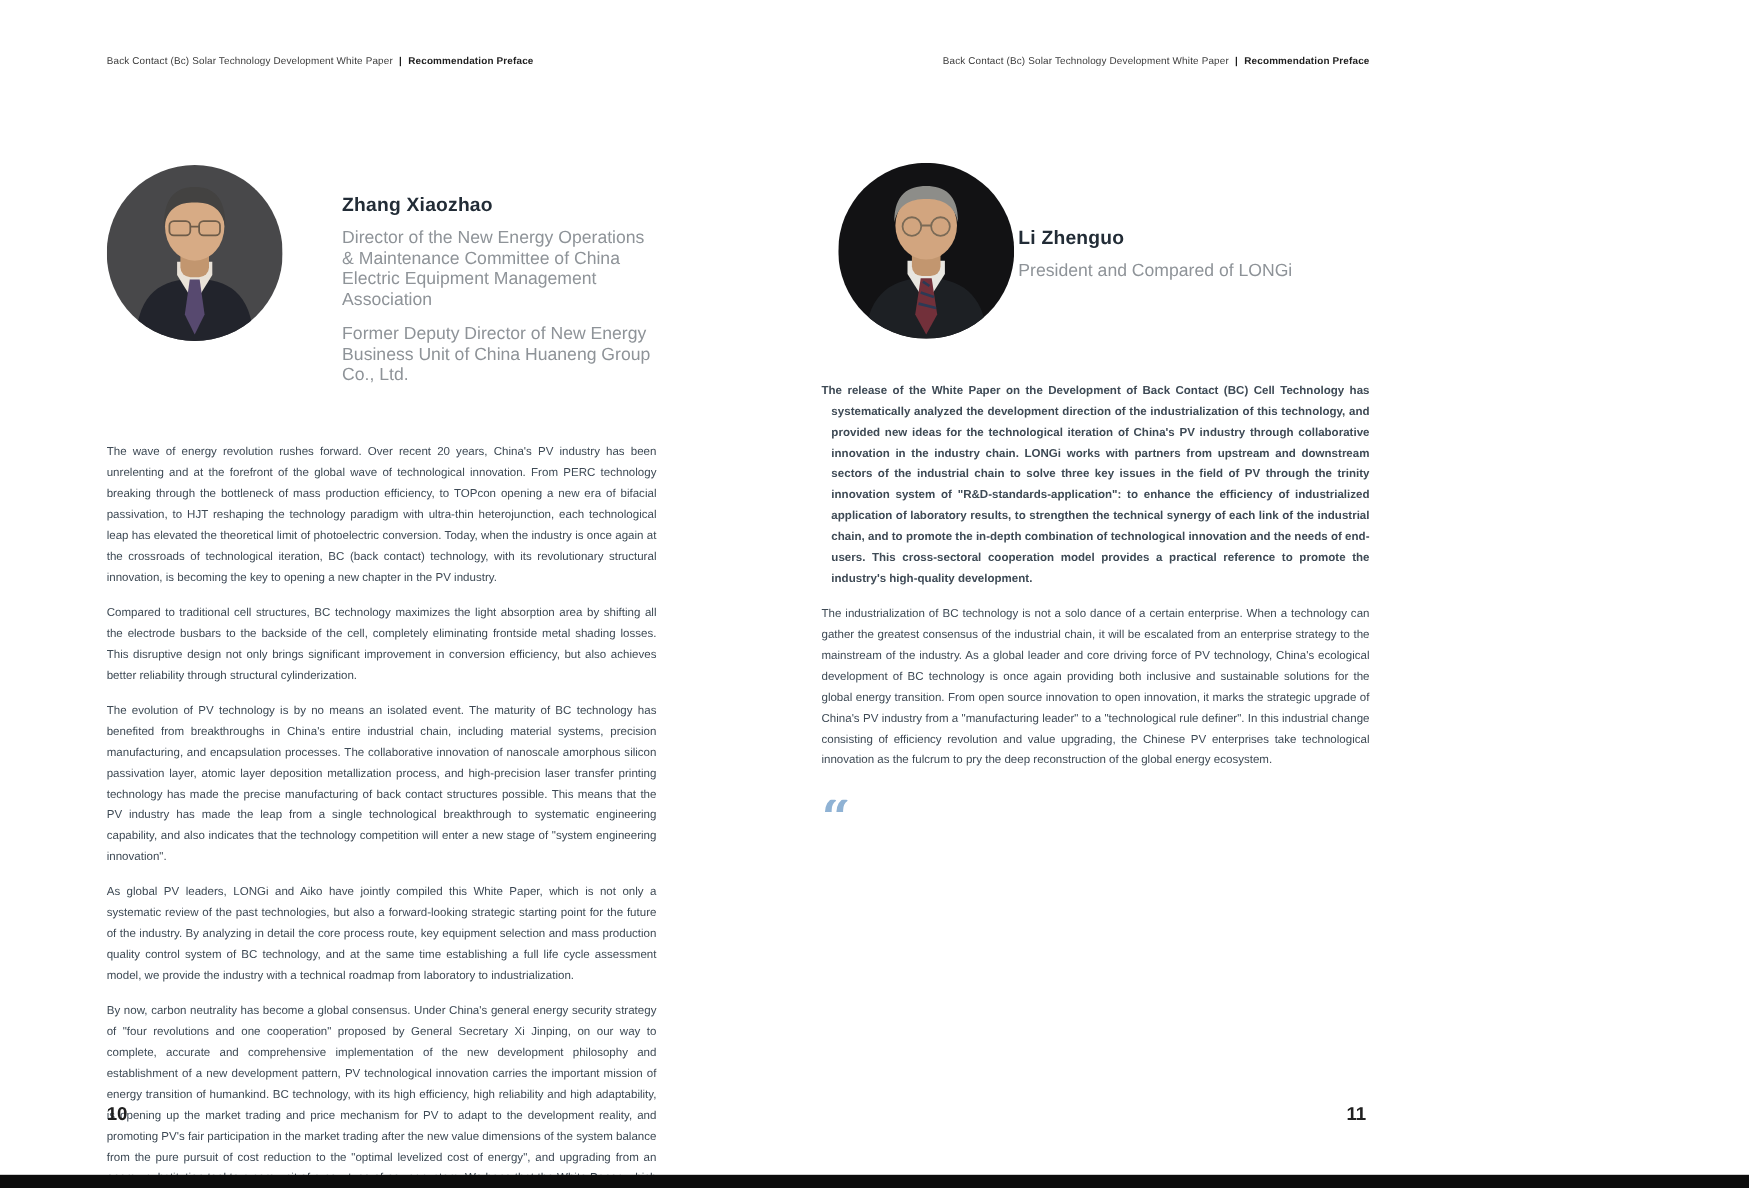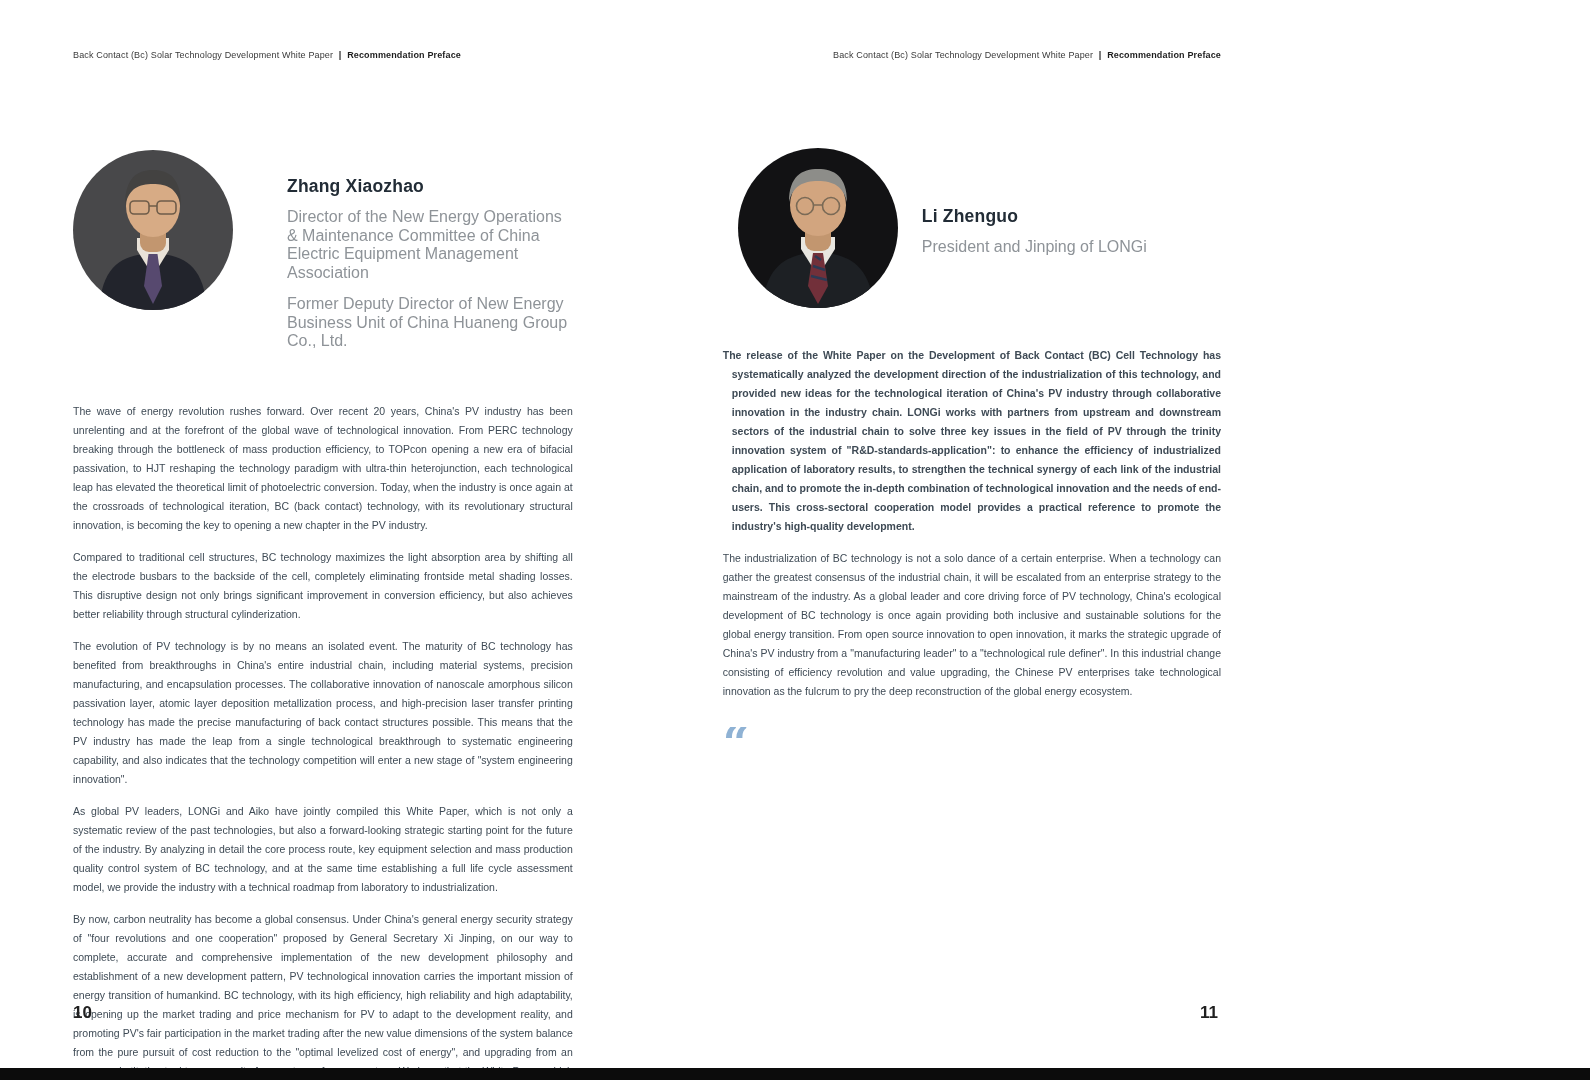--- a/index.html
+++ b/index.html
@@ -2,33 +2,33 @@
 <html><head>
 <meta charset="utf-8">
 <style>
   html, body { margin:0; padding:0; }
   body {
     width:1590px; height:1080px; background:#ffffff;
     font-family:"Liberation Sans", sans-serif;
     position:relative; overflow:hidden;
     -webkit-font-smoothing:antialiased;
   }
-  .spread { display:flex; width:1316px; height:1068px; }
+  .spread { display:flex; width:1316px; height:1068px;padding-left:24px; }
   .page { position:relative; box-sizing:border-box; height:1068px; background:#fff; }
   .page-left  { width:795px; padding:50px 85px 0 73px; }
   .page-right { width:795px; padding:50px 95px 0 65px; }
 
   .page-header { font-size:9px; color:#3a3a3a; letter-spacing:0.15px; white-space:nowrap; }
   .page-right .page-header { text-align:right; }
   .ph-sep { font-weight:bold; color:#1d1d1d; margin:0 3px; }
   .ph-section { font-weight:bold; color:#1d1d1d; }
 
   .profile { display:flex; margin-top:90px; }
   .page-left  .profile { gap:54px; }
-  .page-right .profile { gap:24px; padding-left:15px; margin-top:88px; }
+  .page-right .profile { gap:4px; padding-left:15px; margin-top:88px; }
 
   .avatar { width:160px; height:160px; border-radius:50%; overflow:hidden; flex-shrink:0; }
   .avatar svg { display:block; }
 
   .profile-text { padding-top:26px; }
   .page-right .profile-text { padding-top:58px; }
   .person-name { font-size:17.5px; font-weight:bold; color:#222c36; margin:0 0 11px 0; letter-spacing:0.2px; }
   .person-title { font-size:16px; line-height:18.5px; color:#8e9398; margin:0 0 13px 0; max-width:420px; }
 
   hr.divider { border:none; margin:0; }
@@ -123,21 +123,21 @@
           <path d="M51 54 C51 28 64 21 80 21 C96 21 109 28 109 54 C105 38 95 33 80 33 C65 33 55 38 51 54 Z" fill="#8d8d89"></path>
           <g fill="none" stroke="#7a6a56" stroke-width="1.6">
             <circle cx="67" cy="58" r="8.5"></circle>
             <circle cx="93" cy="58" r="8.5"></circle>
             <path d="M75.5 57 L84.5 57"></path>
           </g>
         </svg>
       </div>
       <div class="profile-text">
         <h2 class="person-name">Li Zhenguo</h2>
-        <p class="person-title">President and Jinping of LONGi</p>
+        <p class="person-title">President and Compared of LONGi</p>
       </div>
     </div>
 
     <hr class="divider top-divider">
 
     <div class="body-text">
       <p class="hang">The release of the White Paper on the Development of Back Contact (BC) Cell Technology has systematically analyzed the development direction of the industrialization of this technology, and provided new ideas for the technological iteration of China's PV industry through collaborative innovation in the industry chain. LONGi works with partners from upstream and downstream sectors of the industrial chain to solve three key issues in the field of PV through the trinity innovation system of "R&amp;D-standards-application": to enhance the efficiency of industrialized application of laboratory results, to strengthen the technical synergy of each link of the industrial chain, and to promote the in-depth combination of technological innovation and the needs of end-users. This cross-sectoral cooperation model provides a practical reference to promote the industry's high-quality development.</p>
       <p>The industrialization of BC technology is not a solo dance of a certain enterprise. When a technology can gather the greatest consensus of the industrial chain, it will be escalated from an enterprise strategy to the mainstream of the industry. As a global leader and core driving force of PV technology, China's ecological development of BC technology is once again providing both inclusive and sustainable solutions for the global energy transition. From open source innovation to open innovation, it marks the strategic upgrade of China's PV industry from a "manufacturing leader" to a "technological rule definer". In this industrial change consisting of efficiency revolution and value upgrading, the Chinese PV enterprises take technological innovation as the fulcrum to pry the deep reconstruction of the global energy ecosystem.</p>
     </div>
 

